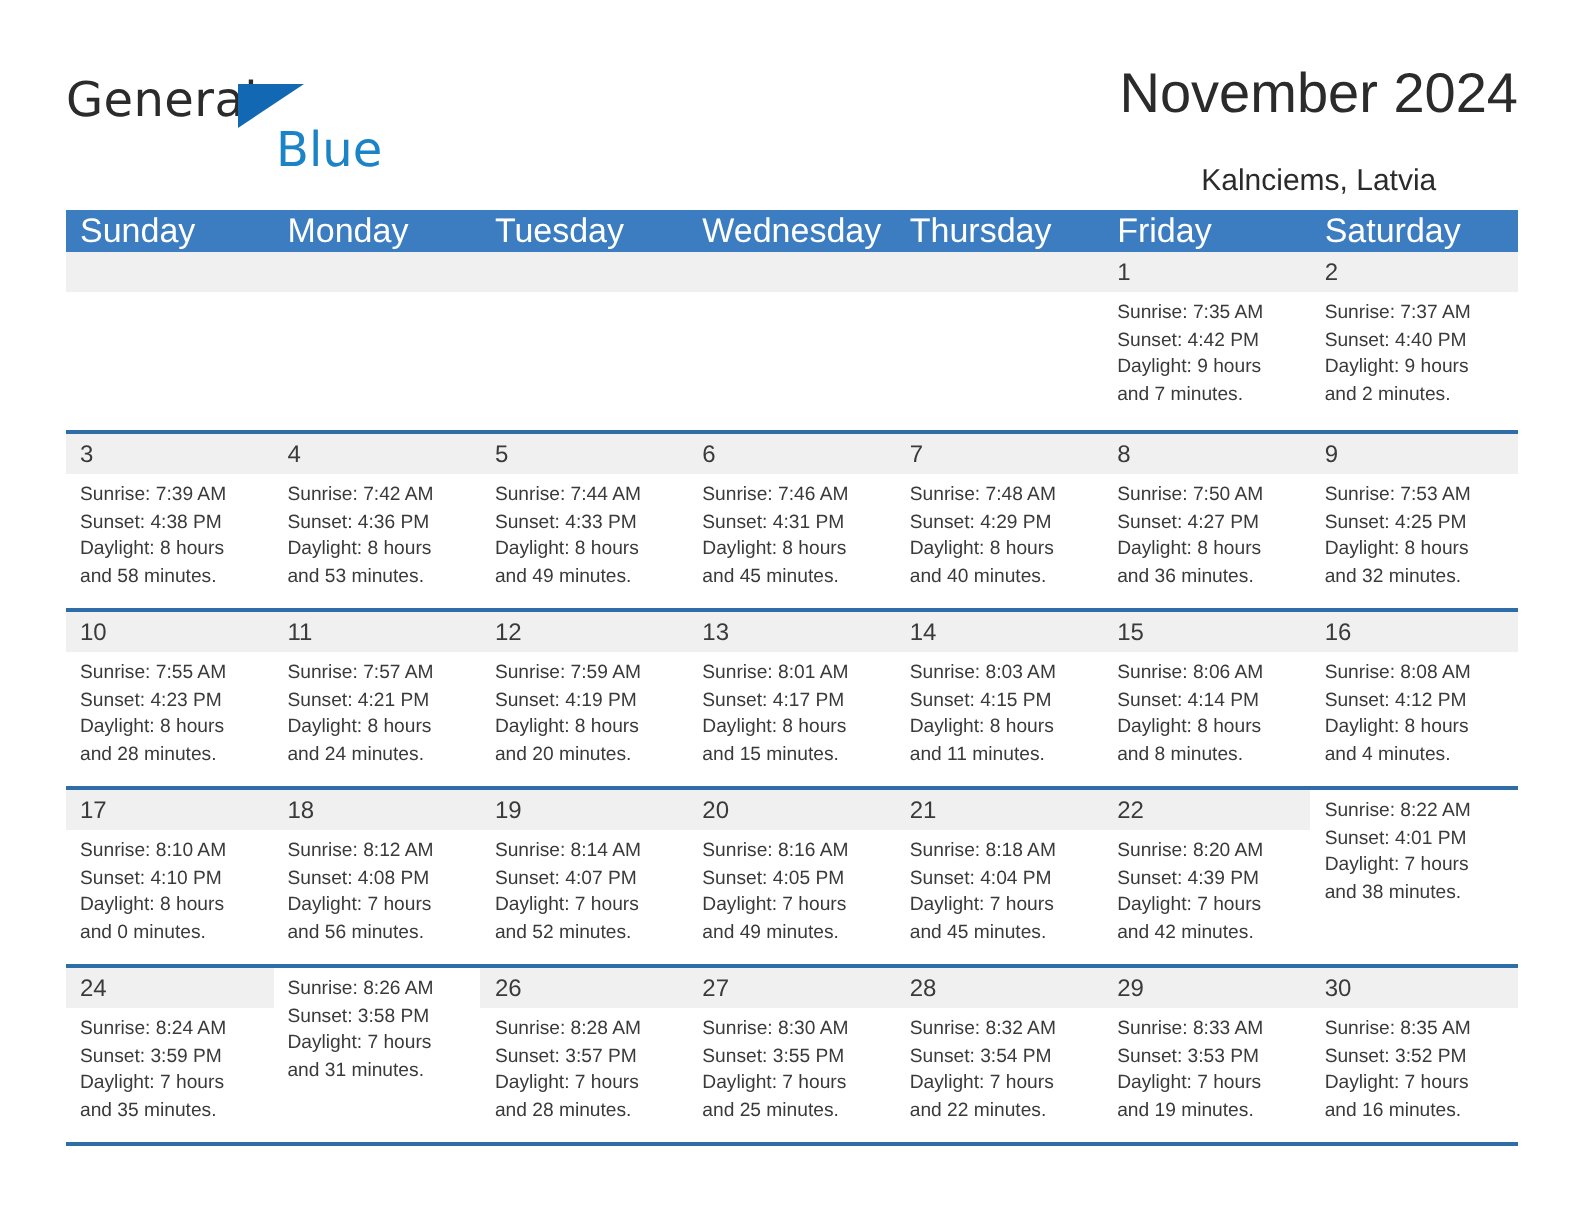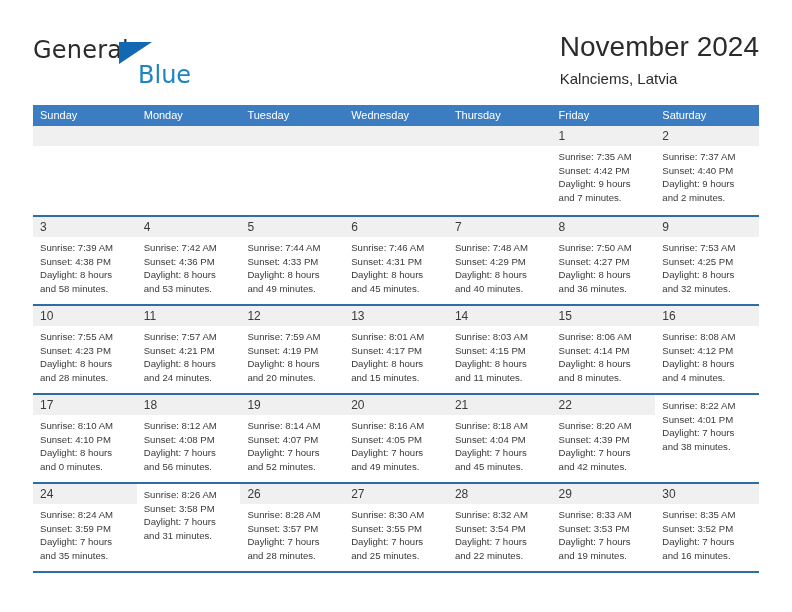--- a/index.html
+++ b/index.html
@@ -62,31 +62,31 @@
     font-size: 24px;
     color: #1b84c6;
     font-family: "DejaVu Sans", sans-serif;
     font-weight: 400;
     margin-left: 48px;
   }
   .title-block {
     position: absolute;
     right: 33px;
     top: 30px;
-    text-align: left;
+    text-align: center;
   }
   .cal-title {
     font-size: 28px;
     font-weight: 400;
     color: #2b2b2b;
     line-height: 34px;
     white-space: nowrap;
   }
   .cal-subtitle {
-    margin-top: 6px;
+    margin-top: 18px;
     font-size: 15px;
     font-weight: 400;
     color: #2b2b2b;
     line-height: 18px;
     white-space: nowrap;
   }
 
   
   .calendar {
     position: absolute;
@@ -95,21 +95,21 @@
     width: 726px;
   }
   .dow-row {
     display: flex;
     background: #3b7dc0;
     height: 21px;
   }
   .dow-cell {
     flex: 1 1 0;
     color: #ffffff;
-    font-size: 11px;
+    font-size: 17px;
     line-height: 21px;
     padding-left: 7px;
     box-sizing: border-box;
     white-space: nowrap;
   }
   .week-row {
     display: flex;
     border-top: 2px solid #2e6da8;
     height: 89px;
     box-sizing: border-box;

